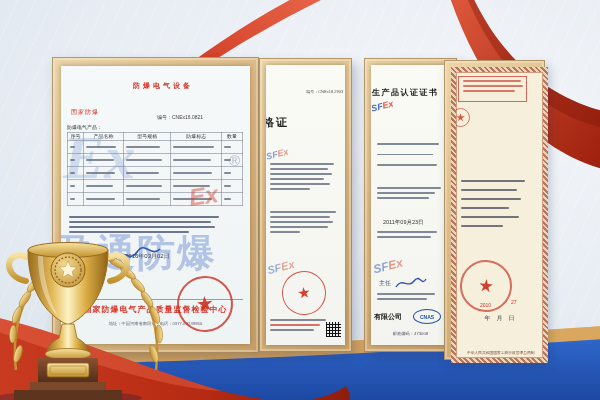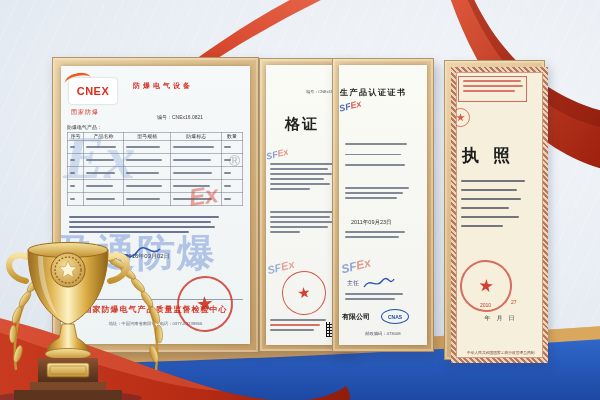--- a/index.html
+++ b/index.html
@@ -70,21 +70,21 @@
   .wm-reg{position:absolute;left:168px;top:86px;font-size:15px;color:rgba(120,130,145,.55);}
   .wm-yt{position:absolute;left:-4px;top:162px;font-size:38px;font-weight:bold;white-space:nowrap;
     color:rgba(75,115,205,.38);letter-spacing:2px;}
 
   
   .sfex{position:absolute;font-style:italic;font-weight:bold;transform:rotate(-14deg);white-space:nowrap;}
   .sfex .sf{color:#2a55b8;}
   .sfex .ex{color:#d23a28;}
   .tinyno{position:absolute;font-size:5px;color:#555;white-space:nowrap;transform:scale(.8);transform-origin:100% 0;}
 
-  .c2-title{position:absolute;left:-3px;top:50px;font-size:15px;font-weight:bold;color:#222;letter-spacing:2px;padding-left:22px;}
+  .c2-title{position:absolute;left:-3px;top:50px;font-size:11px;font-weight:bold;color:#222;letter-spacing:2px;}
 
   .c3-title{position:absolute;left:1px;top:22px;font-size:8px;font-weight:bold;color:#1a1a1a;
     letter-spacing:1.5px;white-space:nowrap;}
   .c3-date{position:absolute;left:12px;top:154px;font-size:5.5px;color:#333;}
   .c3-signer{position:absolute;left:8px;top:210px;font-size:6px;color:#223a6e;display:flex;align-items:center;gap:3px;}
   .cnas{position:absolute;left:42px;top:244px;width:26px;height:13px;border:1px solid #1d52a8;border-radius:50%;
     color:#1d52a8;font-size:5px;font-weight:bold;display:flex;align-items:center;justify-content:center;}
   .c3-company{position:absolute;left:3px;top:247px;font-size:7px;color:#222;font-weight:bold;}
   .c3-footer{position:absolute;left:0;top:266px;width:100%;text-align:center;font-size:5px;color:#556;
     transform:scale(.85);transform-origin:50% 0;white-space:nowrap;}
@@ -135,24 +135,20 @@
       </linearGradient>
     </defs>
     <path d="M-5,352 C130,352 390,340 605,326 L605,330 C390,344 130,356 -5,356 Z" fill="#ecc37e"></path>
     <path d="M-5,352 C130,352 390,340 605,326 L605,341 C390,355 130,367 -5,367 Z" fill="#daa75e"></path>
     <path d="M-5,365 C130,365 390,353 605,339 L605,405 L-5,405 Z" fill="url(#fl)"></path>
   </svg>
 
   <div class="frame f1" style="left:52px;top:57px;width:207px;height:296px">
     <div class="paper p1">
       <div class="wm-ex">Ex</div>
-      <div class="cnex">
-        <div class="cnex-arc"></div>
-        <span class="cnex-txt">CNEX</span>
-      </div>
       <div class="cnex-cap">国家防爆</div>
       <div class="c1-header">防爆电气设备</div>
       <div class="c1-no">编号：CNEx16.0821</div>
       <div class="c1-intro">防爆电气产品：</div>
       <table class="c1-table">
         <tbody>
             <tr>
           <th style="width:9%">序号</th>
           <th style="width:23%">产品名称</th>
           <th style="width:27%">型号规格</th>
@@ -300,21 +296,21 @@
       </div>
       <div class="abs" style="left:4px;top:254px;width:70px">
         <div class="bar thin" style="width:56px"></div>
           <div class="bar thin red" style="width:50px"></div>
         <div class="bar thin" style="width:44px"></div>
       </div>
       <div class="qr" style="right:4px;bottom:8px"></div>
     </div>
   </div>
 
-  <div class="frame f3" style="left:332px;top:58px;width:102px;height:294px">
+  <div class="frame f3" style="left:364px;top:58px;width:93px;height:294px">
     <div class="paper">
       <div class="c3-title">生产品认证证书</div>
       <div class="sfex" style="left:0;top:36px;font-size:9px;opacity:.85">
         <span class="sf">SF</span><span class="ex">Ex</span>
       </div>
       <div class="abs" style="left:6px;top:78px;width:70px">
         <div class="bar thin" style="width:62px;margin-bottom:9px"></div>
         <div class="bar thin" style="width:56px;margin-bottom:9px"></div>
         <div class="bar thin" style="width:60px"></div>
       </div>
@@ -350,21 +346,20 @@
   <div class="frame f4" style="left:444px;top:60px;width:101px;height:300px">
     <div class="paper p4">
       <div class="c4-head">
         <div class="bar" style="width:58px"></div>
           <div class="bar" style="width:60px"></div>
         <div class="bar" style="width:52px"></div>
       </div>
       <div class="emblem">
         <div class="star" style="width:9px;height:9px"></div>
       </div>
-      <div class="c4-title">执照</div>
       <div class="c4-lines">
         <div class="bar" style="width:64px"></div>
           <div class="bar" style="width:56px"></div>
         <div class="bar" style="width:60px"></div>
           <div class="bar" style="width:48px"></div>
         <div class="bar" style="width:58px"></div>
           <div class="bar" style="width:42px"></div>
       </div>
       <div class="stamp" style="left:4px;top:188px;width:48px;height:48px;transform:rotate(6deg);border-color:rgba(198,40,28,.65)">
         <div class="star" style="width:14px;height:14px"></div>

